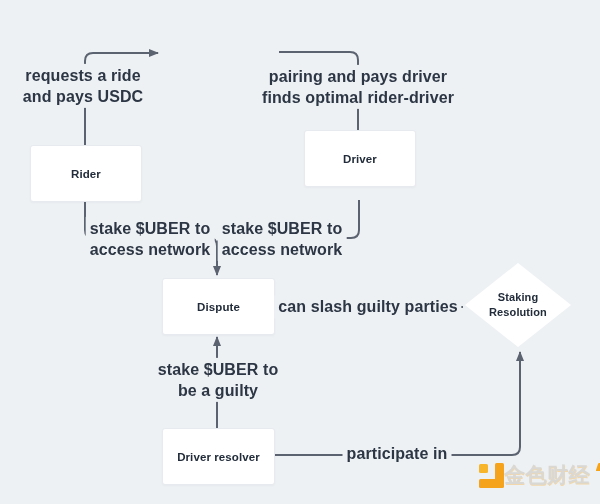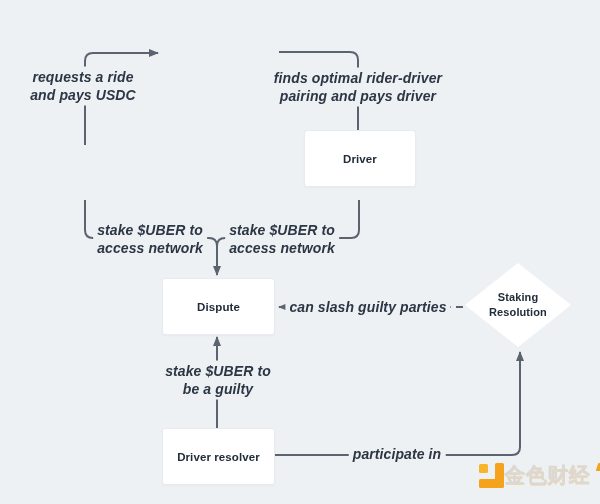--- a/index.html
+++ b/index.html
@@ -44,22 +44,22 @@
   #n-dispute-resolution{left:465px;top:263px;width:106px;height:84px;}
   #n-resolver{left:162px;top:428px;width:111px;height:55px;}
 
   
   .elabel{
     position:absolute;z-index:2;
     transform:translate(-50%,-50%);
     background:#eef1f4;
     padding:1px 4px;
     text-align:center;
-    font-size:14px;font-weight:700;color:#2c3644;line-height:1.32;
-    white-space:nowrap;letter-spacing:0.1px;font-style:italic;
+    font-size:16px;font-weight:700;color:#2c3644;line-height:1.32;
+    white-space:nowrap;letter-spacing:0.1px;
   }
   .elabel span{display:block;}
   #el-e1{left:83px;top:86px;}
   #el-e2{left:358px;top:87px;}
   #el-e3{left:150px;top:239px;}
   #el-e4{left:282px;top:239px;}
   #el-e5{left:368px;top:307px;}
   #el-e6{left:218px;top:380px;}
   #el-e7{left:397px;top:454px;}
 
@@ -98,20 +98,23 @@
       <path d="M 279 52 L 350 52 Q 358 52 358 60 L 358 142" marker-end="url(#arrow)"></path>
       <path d="M 85 200 L 85 230 Q 85 238 93 238 L 209 238 Q 217 238 217 246 L 217 275" marker-end="url(#arrow)"></path>
       <path d="M 359 200 L 359 230 Q 359 238 351 238 L 225 238 Q 217 238 217 246"></path>
       <path d="M 463 307 L 279 307" stroke-dasharray="7 5" stroke-linecap="butt" marker-end="url(#arrow)"></path>
       <path d="M 217 428 L 217 337" marker-end="url(#arrow)"></path>
       <path d="M 273 455 L 512 455 Q 520 455 520 447 L 520 352" marker-end="url(#arrow)"></path>
     </g>
   </svg>
 
 
+  <div class="node rect" id="n-rider">
+    <div class="nlabel">Rider</div>
+  </div>
 
   <div class="node rect" id="n-driver">
     <div class="nlabel">Driver</div>
   </div>
 
   <div class="node rect" id="n-staking">
     <div class="nlabel">Dispute</div>
   </div>
 
   <div class="node diamond" id="n-dispute-resolution">
@@ -124,22 +127,22 @@
   <div class="node rect" id="n-resolver">
     <div class="nlabel">Driver resolver</div>
   </div>
 
   <div class="elabel" id="el-e1">
     <span>requests a ride</span>
     <span>and pays USDC</span>
   </div>
 
   <div class="elabel" id="el-e2">
+    <span>pairing and pays driver</span>
     <span>finds optimal rider-driver</span>
-    <span>pairing and pays driver</span>
   </div>
 
   <div class="elabel" id="el-e3">
     <span>stake $UBER to</span>
     <span>access network</span>
   </div>
 
   <div class="elabel" id="el-e4">
     <span>stake $UBER to</span>
     <span>access network</span>

